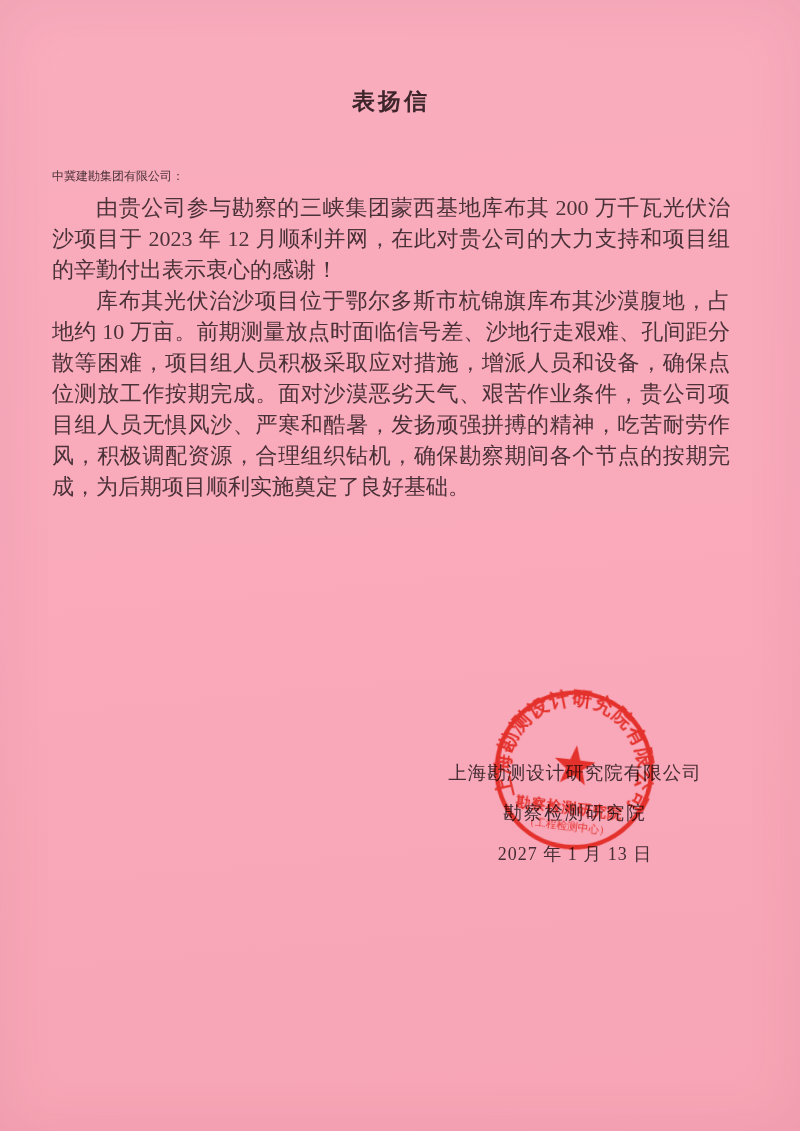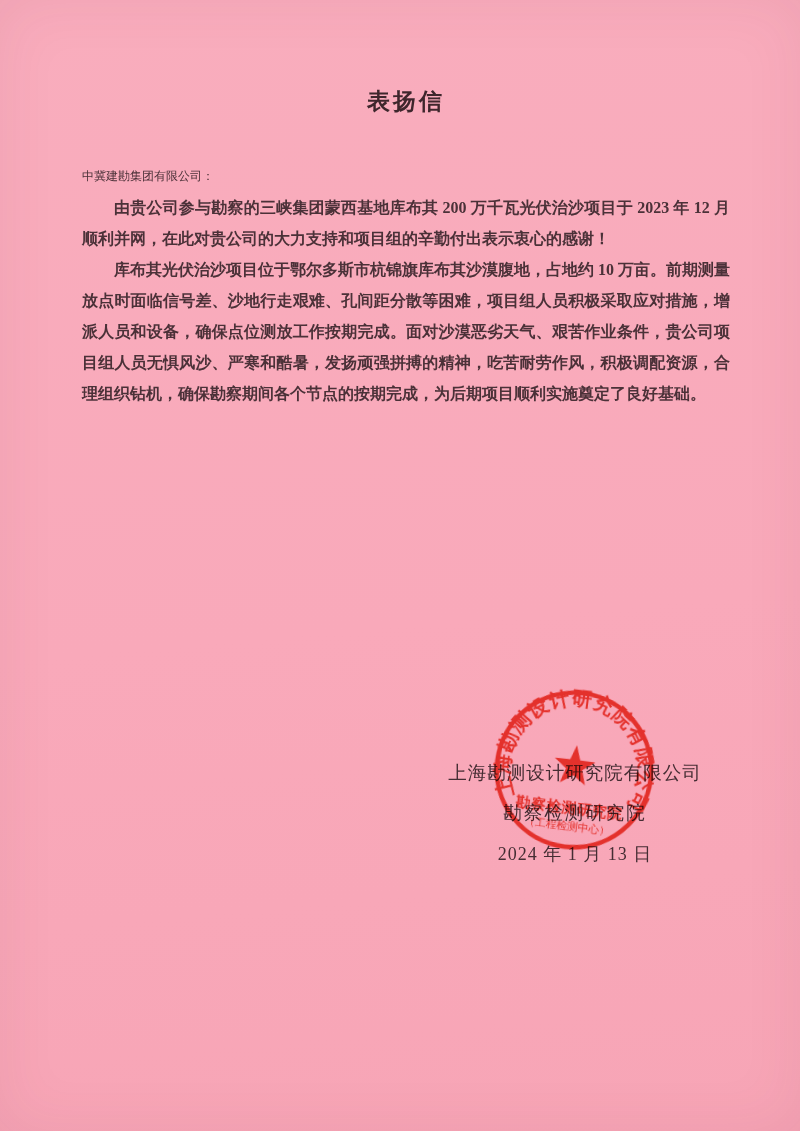--- a/index.html
+++ b/index.html
@@ -5,43 +5,42 @@
   html,body { margin:0; padding:0; }
   .page {
     position:relative;
     width:800px; height:1131px;
     background:linear-gradient(175deg,#f9adbd 0%, #f9a9ba 55%, #f7a5b6 100%);
     overflow:hidden;
     font-family:"Liberation Serif","DejaVu Serif",serif;
     box-shadow: inset 0 0 60px rgba(120,40,60,0.08);
   }
   .letter {
-    position:absolute; left:82px; right:70px; top:86px;
+    position:absolute; left:52px; right:70px; top:86px;
     color:#4b3138;
   }
   .title {
     text-align:center;
     font-size:23px;
     font-weight:bold;
     color:#3e262c;
     letter-spacing:3px;
     margin:0;
   }
   .salutation {
     margin:44px 0 0 0;
     font-size:12px;
     line-height:31px;
   }
   .body-par {
     margin:0;
-    font-size:16px;
+    font-size:22px;
     line-height:31px;
     text-indent:2em;
     text-align:justify;
-    font-weight:bold;
   }
   .signature {
     position:absolute;
     left:420px; top:760px;
     width:310px;
     text-align:center;
     color:#452d33;
     z-index:1;
   }
   .signature .sig-company { font-size:18.5px; letter-spacing:1px; }
@@ -67,21 +66,21 @@
   <div class="letter">
     <h1 class="title">表扬信</h1>
     <p class="salutation">中冀建勘集团有限公司：</p>
     <p class="body-par">由贵公司参与勘察的三峡集团蒙西基地库布其 200 万千瓦光伏治沙项目于 2023 年 12 月顺利并网，在此对贵公司的大力支持和项目组的辛勤付出表示衷心的感谢！</p>
     <p class="body-par">库布其光伏治沙项目位于鄂尔多斯市杭锦旗库布其沙漠腹地，占地约 10 万亩。前期测量放点时面临信号差、沙地行走艰难、孔间距分散等困难，项目组人员积极采取应对措施，增派人员和设备，确保点位测放工作按期完成。面对沙漠恶劣天气、艰苦作业条件，贵公司项目组人员无惧风沙、严寒和酷暑，发扬顽强拼搏的精神，吃苦耐劳作风，积极调配资源，合理组织钻机，确保勘察期间各个节点的按期完成，为后期项目顺利实施奠定了良好基础。</p>
   </div>
 
   <div class="signature">
     <div class="sig-company">上海勘测设计研究院有限公司</div>
     <div class="sig-dept">勘察检测研究院</div>
-    <div class="sig-date">2024 年 1 月 13 日</div>
+    <div class="sig-date">2027 年 1 月 13 日</div>
   </div>
 
   <svg class="seal" viewBox="0 0 200 200" xmlns="http://www.w3.org/2000/svg">
     <defs>
       <path id="sealArc" d="M 32.5,139 A 78,78 0 1,1 167.5,139" fill="none"></path>
     </defs>
     <circle cx="100" cy="100" r="93" fill="none" stroke="#e93a2b" stroke-width="5.5"></circle>
     <text font-size="24" fill="#e93a2b" font-weight="bold" font-family="Liberation Serif, DejaVu Serif, serif" letter-spacing="1">
       <textPath href="#sealArc" startOffset="50%" text-anchor="middle">上海勘测设计研究院有限公司</textPath>
     </text>

